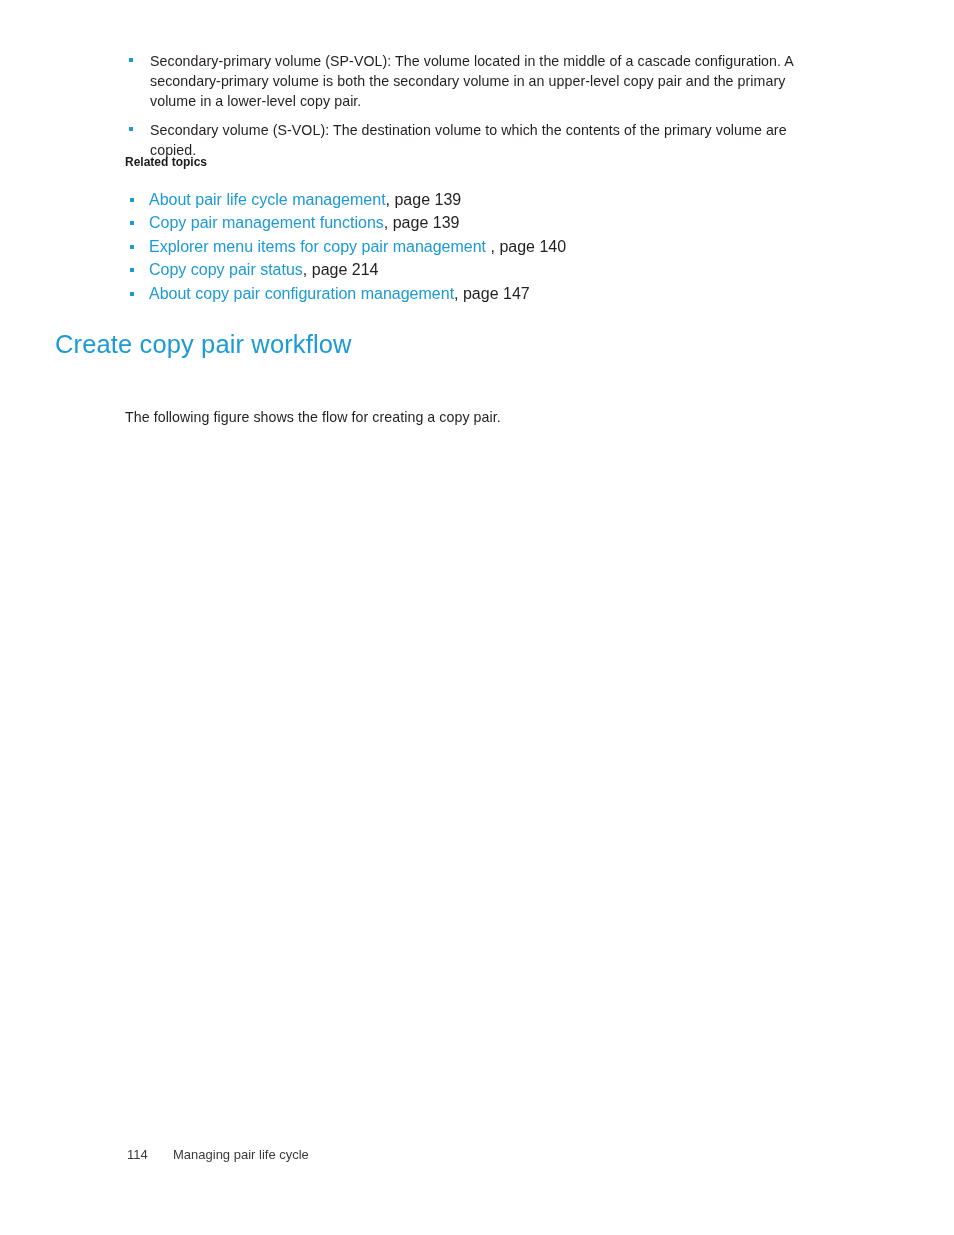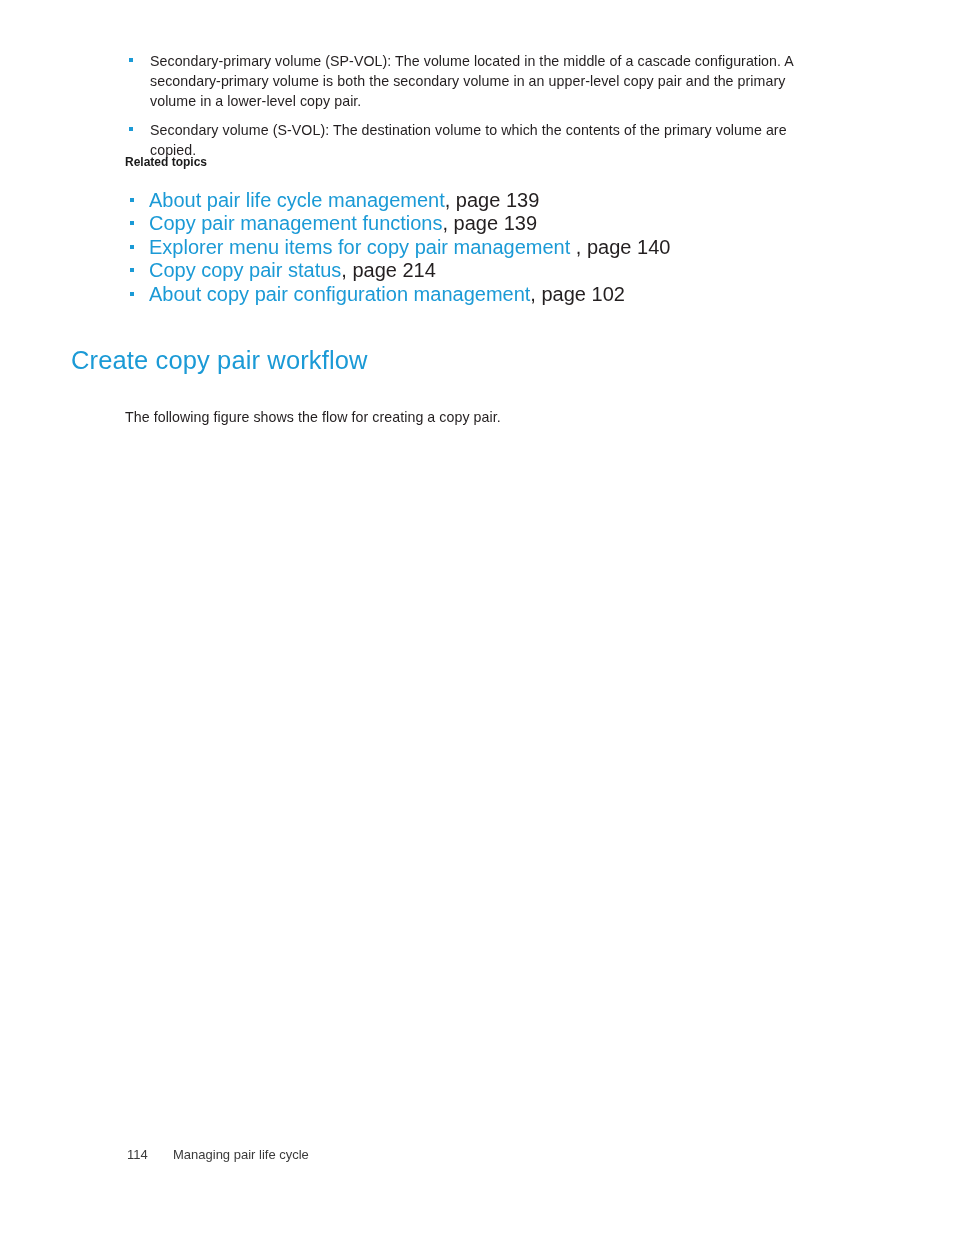--- a/index.html
+++ b/index.html
@@ -77,21 +77,21 @@
     width: 700px;
     margin: 0;
     padding: 0;
     list-style: none;
   }
   .related-list > li {
     position: relative;
     padding-left: 24px;
     height: 23.4px;
     line-height: 20px;
-    font-size: 20px;
+    font-size: 16px;
     white-space: nowrap;
   }
   .related-list .bullet-sq {
     left: 5px;
     top: 8px;
   }
   .link {
     color: #1b9ad6;
     text-decoration: none;
   }
@@ -102,21 +102,21 @@
   
   .section-heading {
     position: absolute;
     left: 55px;
     top: 329px;
     font-size: 25.5px;
     line-height: 30px;
     color: #1b9ad6;
     font-weight: normal;
     letter-spacing: 0.005em;
-    margin: 16px;
+    margin: 0;
   }
 
   .section-para {
     position: absolute;
     left: 125px;
     top: 367px;
     width: 700px;
   }
 
   
@@ -167,21 +167,21 @@
     <li>
       <span class="bullet-sq"></span>
       <a class="link" href="#">Explorer menu items for copy pair management</a><span class="pagenum"> , page 140</span>
     </li>
     <li>
       <span class="bullet-sq"></span>
       <a class="link" href="#">Copy copy pair status</a><span class="pagenum">, page 214</span>
     </li>
     <li>
       <span class="bullet-sq"></span>
-      <a class="link" href="#">About copy pair configuration management</a><span class="pagenum">, page 102</span>
+      <a class="link" href="#">About copy pair configuration management</a><span class="pagenum">, page 147</span>
     </li>
   </ul>
 
   <h1 class="section-heading">Create copy pair workflow</h1>
   <div class="section-para body-text">The following figure shows the flow for creating a copy pair.</div>
 
   <div class="footer">
     <span class="folio">114</span><span class="chaptitle">Managing pair life cycle</span>
   </div>
 

